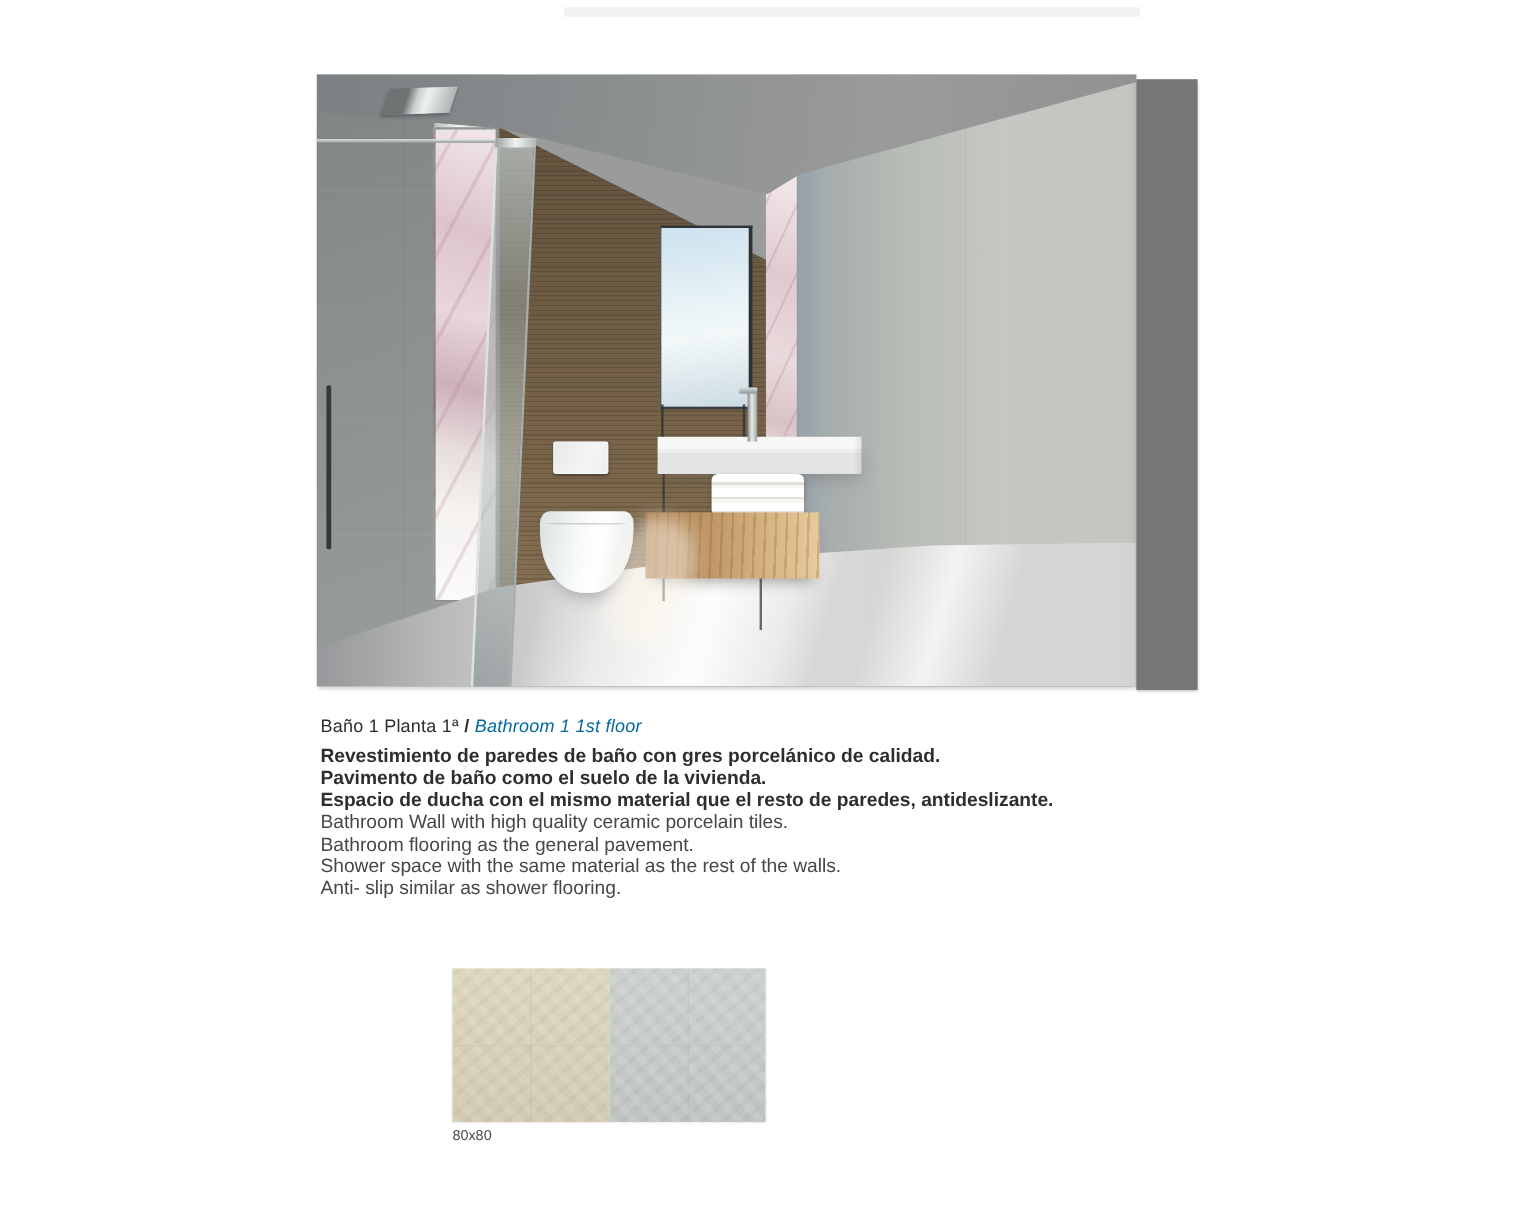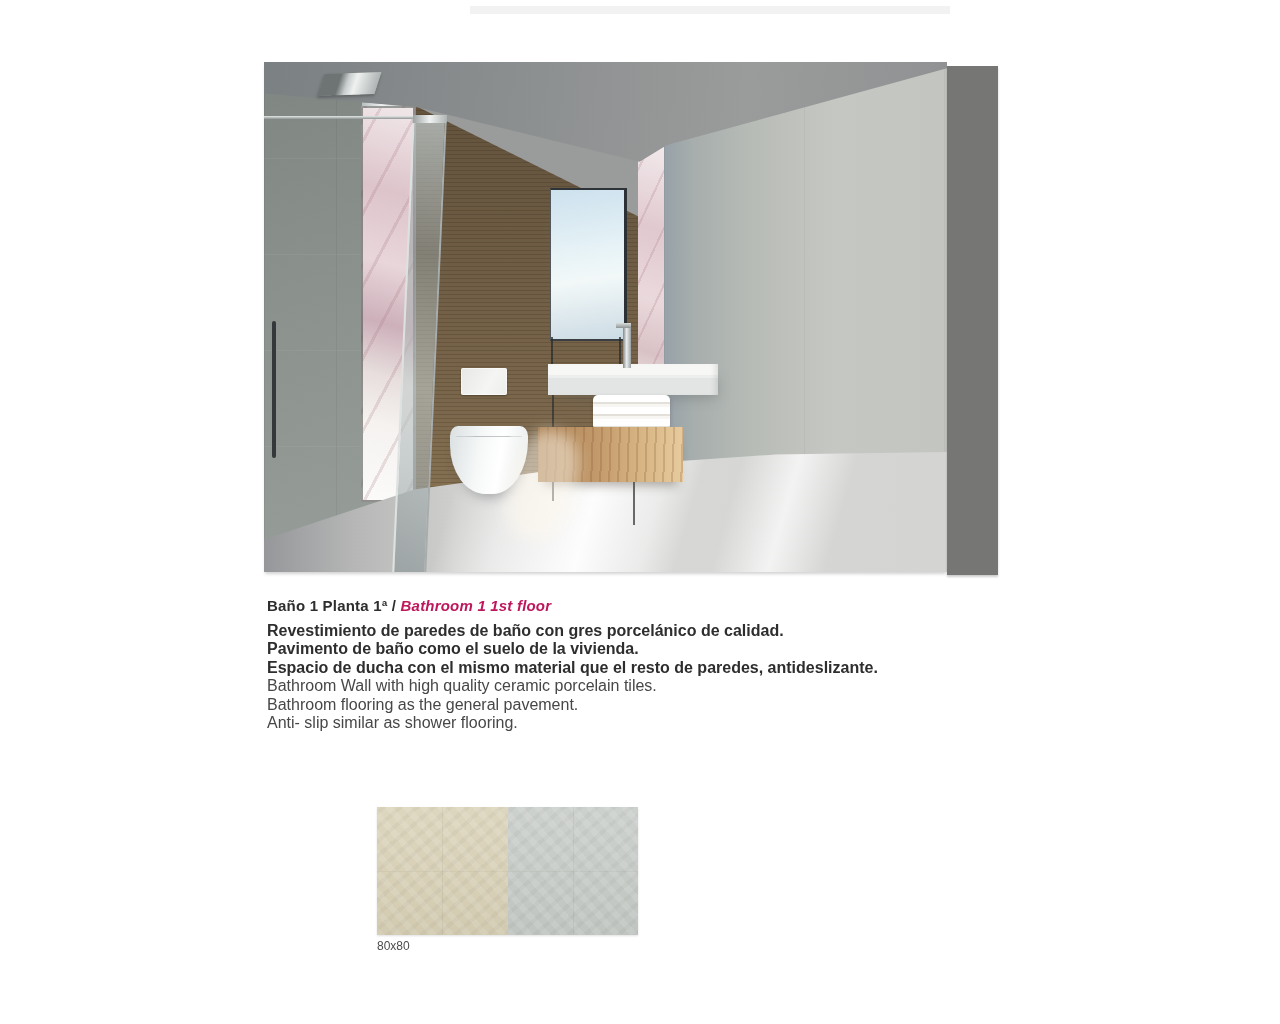--- a/index.html
+++ b/index.html
@@ -143,23 +143,23 @@
   }
   .sun-patch{
     left:246px;top:368px;width:64px;height:110px;border-radius:40%;
     background:rgba(255,250,238,.5);filter:blur(7px);transform:rotate(16deg);
   }
   .side-strip{left:947px;top:66px;width:51px;height:509px;box-shadow:0 2px 2px rgba(0,0,0,.2);}
   .scan-artifact{left:470px;top:6px;width:480px;height:8px;background:#ededec;opacity:.7;}
 
   
   .title{left:267px;top:597px;font-size:15px;letter-spacing:.2px;color:#2e2e2e;white-space:nowrap;}
-  .title .t-es{font-weight:bold;text-align:center;}
+  .title .t-es{font-weight:normal;text-align:center;}
   .title .t-sep{font-weight:bold;}
-  .title .t-en{font-style:italic;font-weight:bold;color:#be185d;}
+  .title .t-en{font-style:italic;font-weight:normal;color:#0369a1;}
   .desc{left:267px;top:622px;font-size:16px;line-height:18.4px;white-space:nowrap;}
   .desc .es{font-weight:bold;color:#2e2e2e;}
   .desc .en{color:#474747;}
 
   
   .tile-sample{left:377px;top:807px;width:261px;height:128px;display:flex;box-shadow:0 1px 2px rgba(0,0,0,.12);}
   .tile{flex:1;position:relative;}
   .tile .texture{
     position:absolute;inset:0;
     background:
@@ -210,20 +210,21 @@
 <div class="abs title">
   <span class="t-es">Baño 1 Planta 1ª</span><span class="t-sep"> / </span><span class="t-en">Bathroom 1 1st floor</span>
 </div>
 
 <div class="abs desc">
   <div class="es">Revestimiento de paredes de baño con gres porcelánico de calidad.</div>
   <div class="es">Pavimento de baño como el suelo de la vivienda.</div>
   <div class="es">Espacio de ducha con el mismo material que el resto de paredes, antideslizante.</div>
   <div class="en">Bathroom Wall with high quality ceramic porcelain tiles.</div>
   <div class="en">Bathroom flooring as the general pavement.</div>
+  <div class="en">Shower space with the same material as the rest of the walls.</div>
   <div class="en">Anti- slip similar as shower flooring.</div>
 </div>
 
 <div class="abs tile-sample">
   <div class="tile" style="background: rgb(217, 209, 182);">
     <div class="texture"></div>
     <div class="grout-v"></div>
     <div class="grout-h"></div>
   </div>
   <div class="tile" style="background: rgb(198, 203, 199);">

